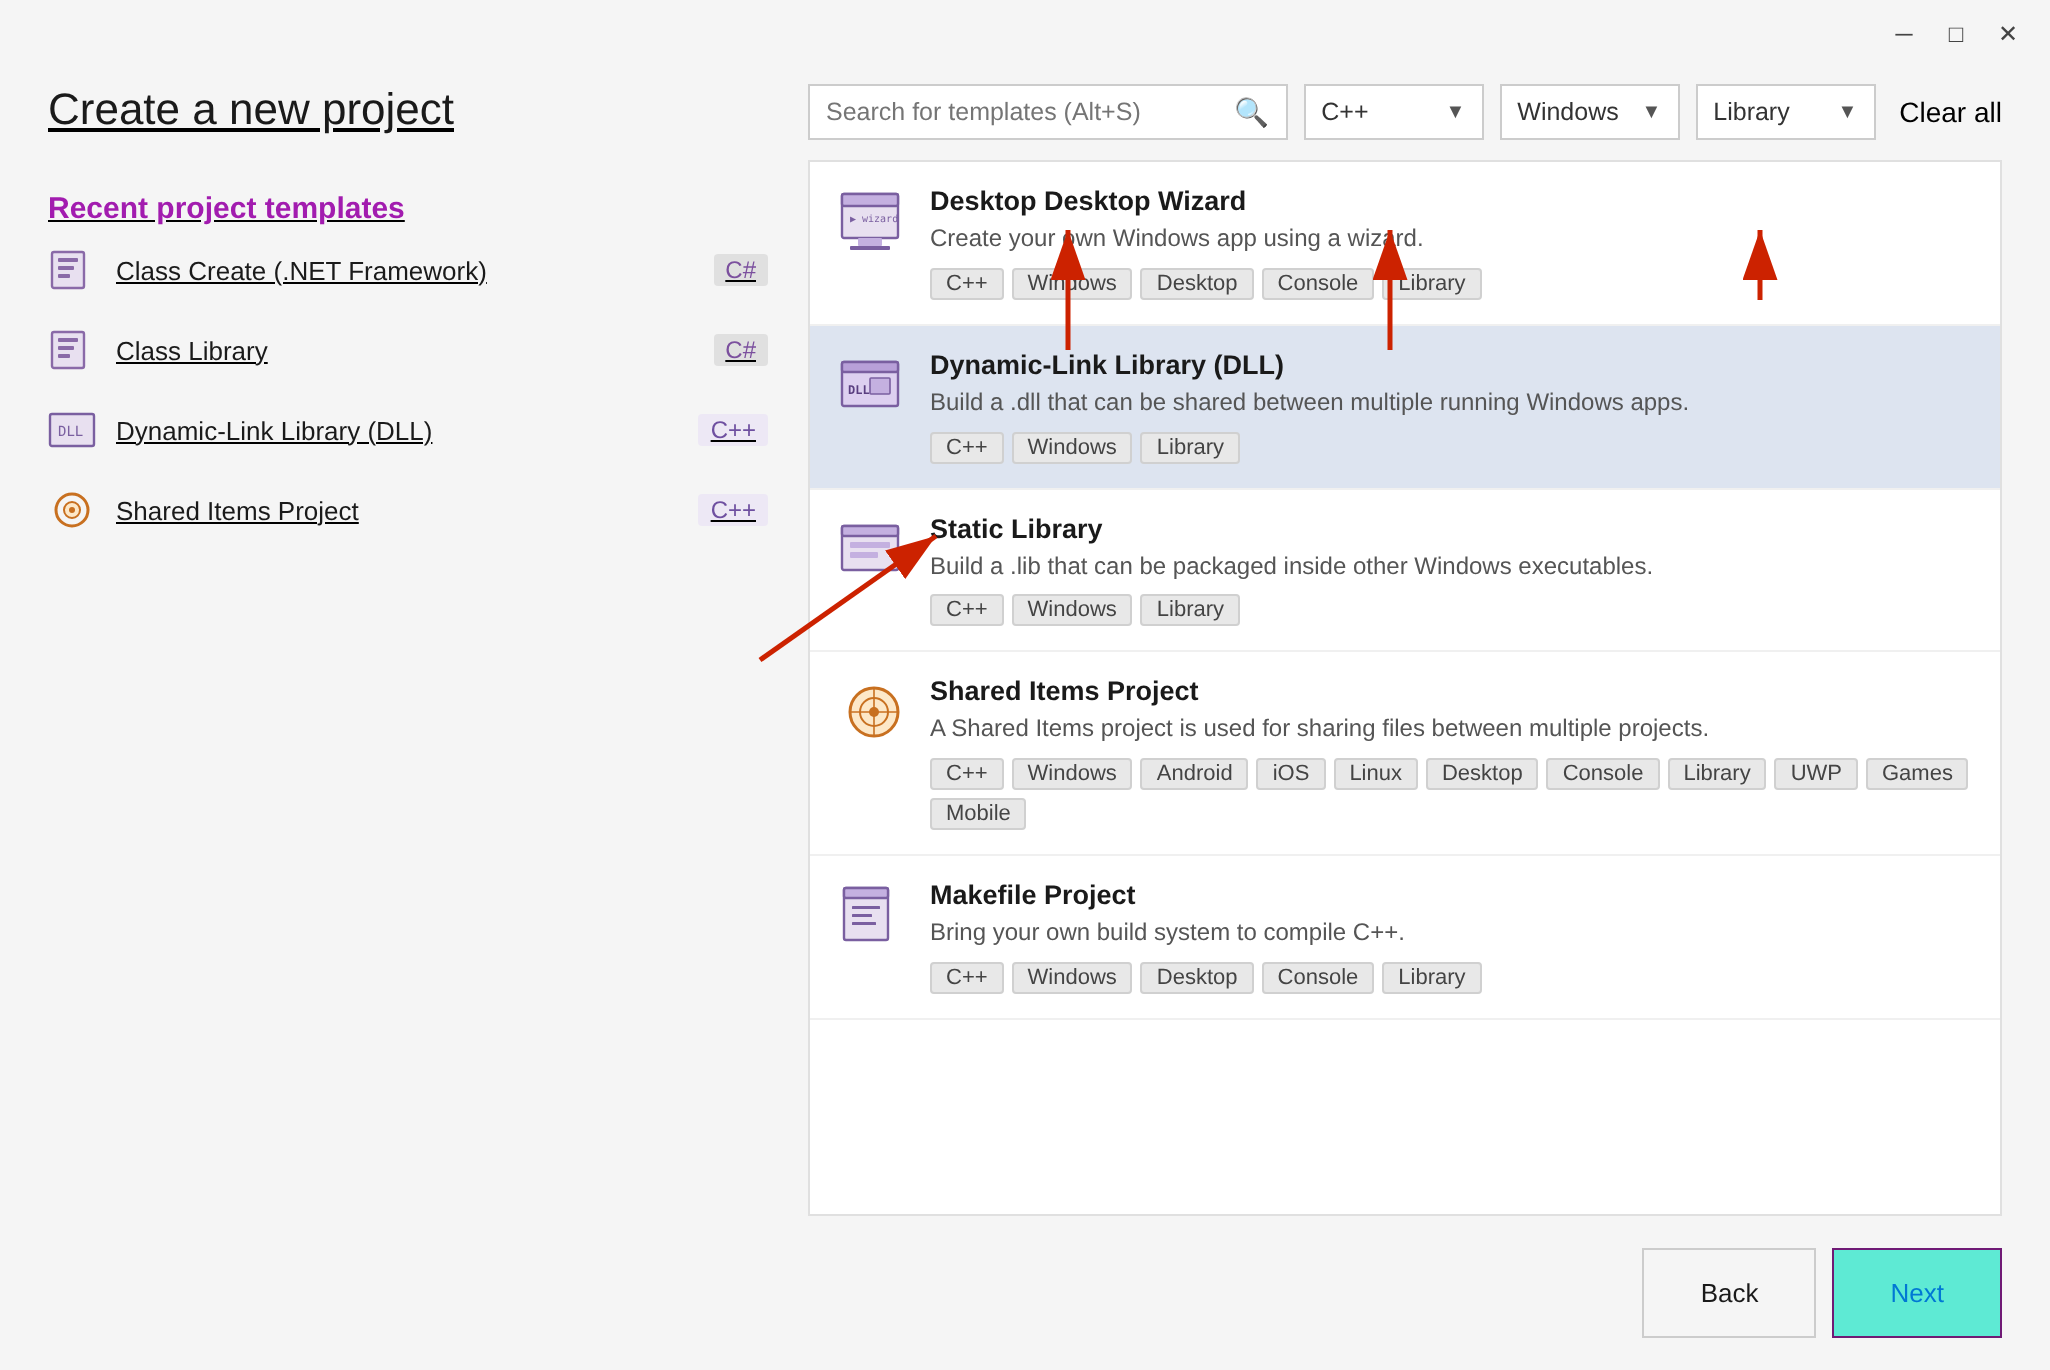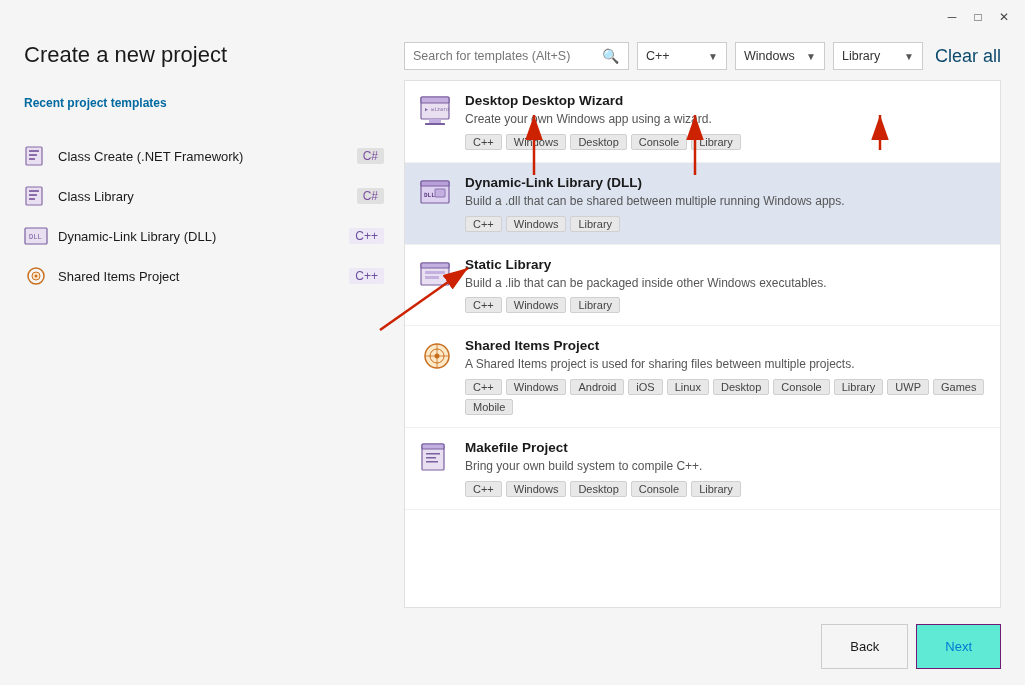--- a/index.html
+++ b/index.html
@@ -45,33 +45,34 @@
       display: flex;
       flex: 1;
       padding: 0 24px 0 24px;
       gap: 0;
     }
     
     .left-panel {
       width: 380px;
       padding-right: 20px;
       flex-shrink: 0;
+      text-decoration: underline;
     }
     .main-title {
       font-size: 22px;
       font-weight: 300;
       color: #1a1a1a;
       margin-bottom: 28px;
       margin-top: 8px;
     }
     .section-label {
-      font-size: 12px;
+      font-size: 15px;
       font-weight: 600;
-      color: #0369a1;
-      margin-bottom: 26px;
+      color: #a21caf;
+      margin-bottom: 2px;
     }
     .recent-item {
       display: flex;
       align-items: center;
       justify-content: space-between;
       padding: 8px 0;
       cursor: pointer;
     }
     .recent-item-left {
       display: flex;
@@ -149,22 +150,22 @@
       cursor: pointer;
       min-width: 90px;
       color: #333;
     }
     .filter-dropdown .arrow {
       margin-left: auto;
       font-size: 10px;
       color: #555;
     }
     .clear-all-link {
-      font-size: 18px;
-      color: #0c4a6e;
+      font-size: 14px;
+      color: #000000;
       text-decoration: none;
       cursor: pointer;
       white-space: nowrap;
       margin-left: 4px;
     }
     
     .templates-list {
       flex: 1;
       overflow-y: auto;
       background: white;

